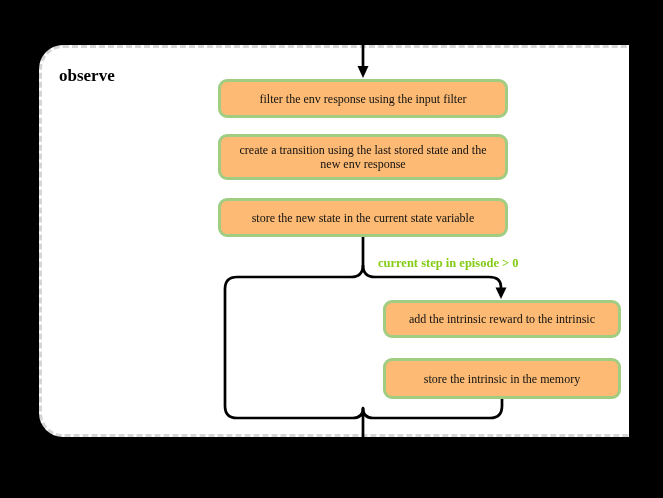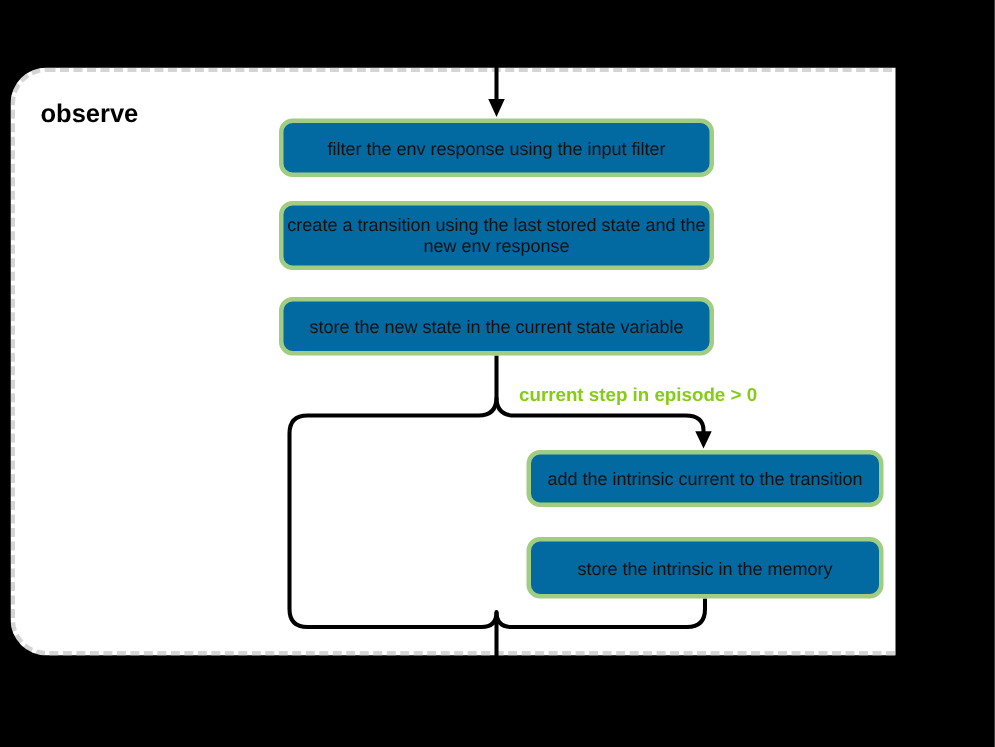--- a/index.html
+++ b/index.html
@@ -3,21 +3,22 @@
 <meta charset="utf-8">
 <style>
   html, body { margin: 0; padding: 0; background: #000; }
   * { box-sizing: border-box; }
   #canvas {
     position: relative;
     width: 597px;
     height: 498px;
     background: #000;
     overflow: hidden;
-    font-family: Liberation Sans, sans-serif;
+    font-family: Liberation Serif, serif;
+    margin-left: 32px;
   }
   #container {
     position: absolute;
     left: 7px;
     top: 45px;
     width: 649px;
     height: 392px;
     background: #ffffff;
     border: 3px dashed #d5d5d5;
     border-radius: 24px;
@@ -34,21 +35,21 @@
     position: absolute;
     left: 27px;
     top: 66px;
     font-size: 17px;
     font-weight: 700;
     color: #000;
     z-index: 3;
   }
   .node {
     position: absolute;
-    background: #0369a1;
+    background: #fdba74;
     border: 3px solid #a0cd82;
     border-radius: 9px;
     display: flex;
     align-items: center;
     justify-content: center;
     text-align: center;
     font-size: 12px;
     line-height: 14px;
     color: #111;
     padding: 1px 2px;
@@ -103,17 +104,17 @@
 
   <div class="node" id="node-filter">filter the env response using the input filter</div>
 
   <div class="node" id="node-create">create a transition using the last stored state and the
 new env response</div>
 
   <div class="node" id="node-store-state">store the new state in the current state variable</div>
 
   <div class="branch-label">current step in episode &gt; 0</div>
 
-  <div class="node" id="node-add-reward">add the intrinsic current to the transition</div>
+  <div class="node" id="node-add-reward">add the intrinsic reward to the intrinsic</div>
 
   <div class="node" id="node-store-trans">store the intrinsic in the memory</div>
 
 </div>
 
 </body></html>

